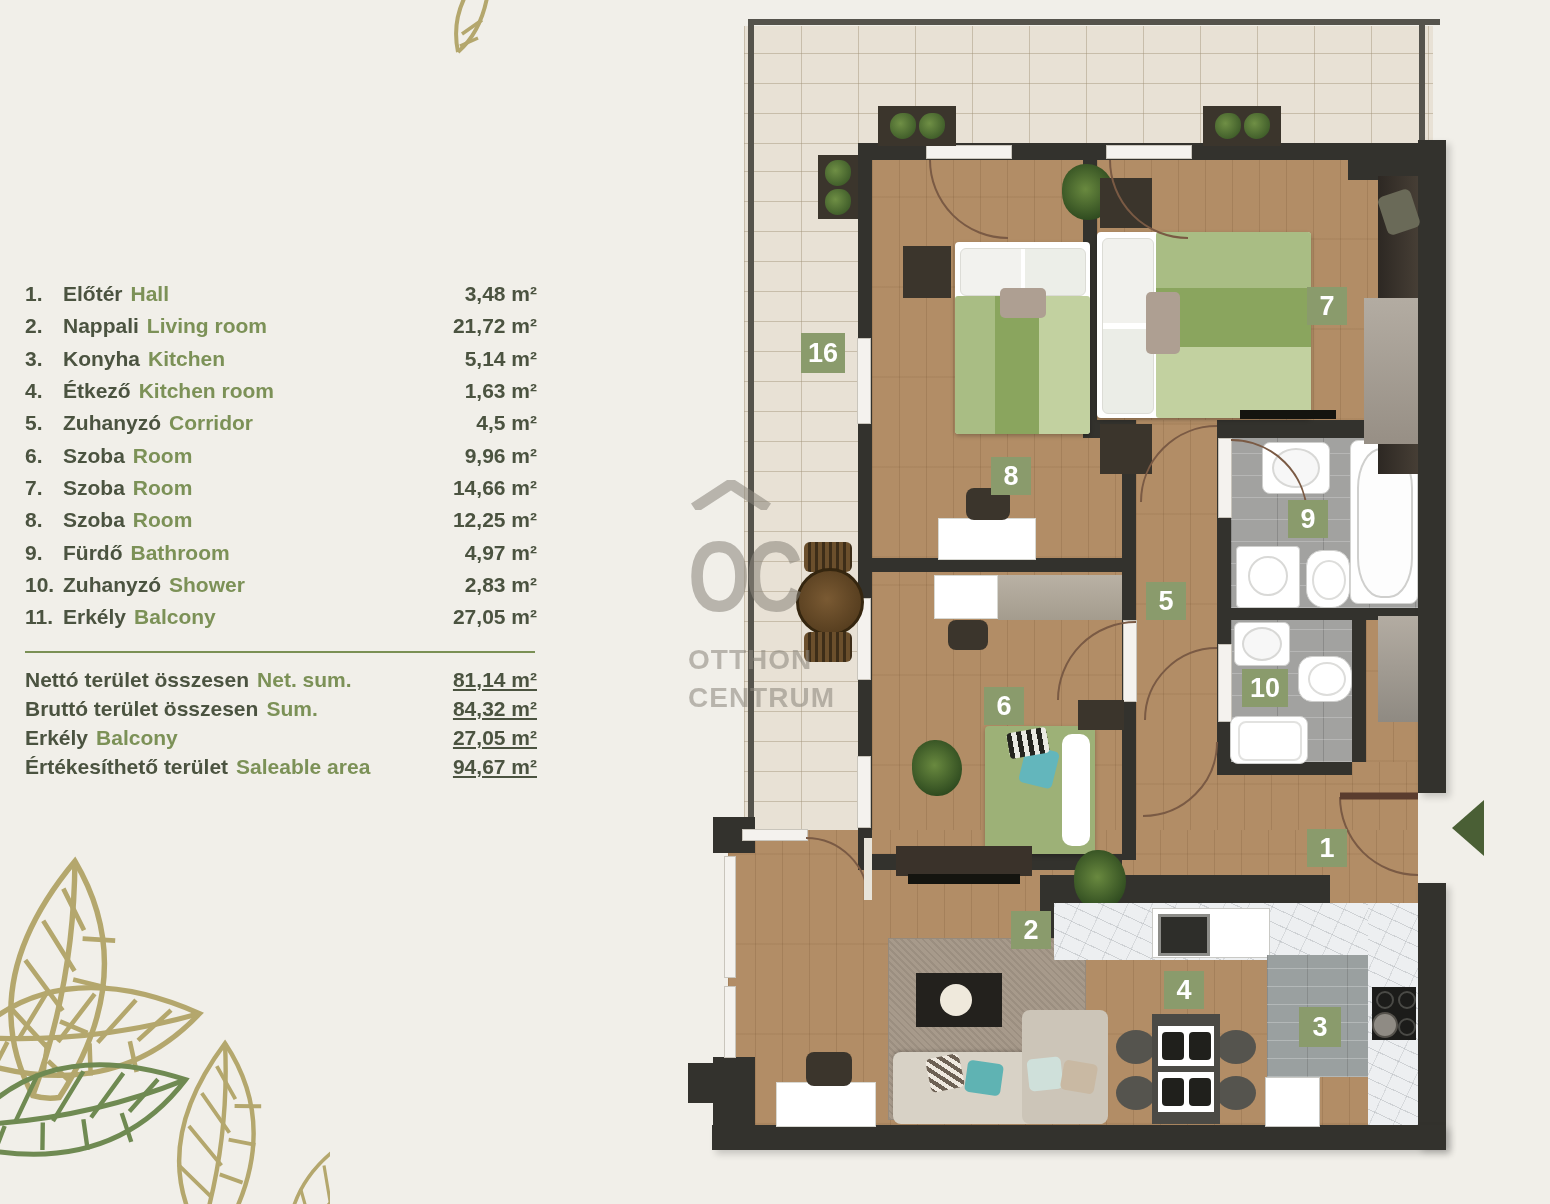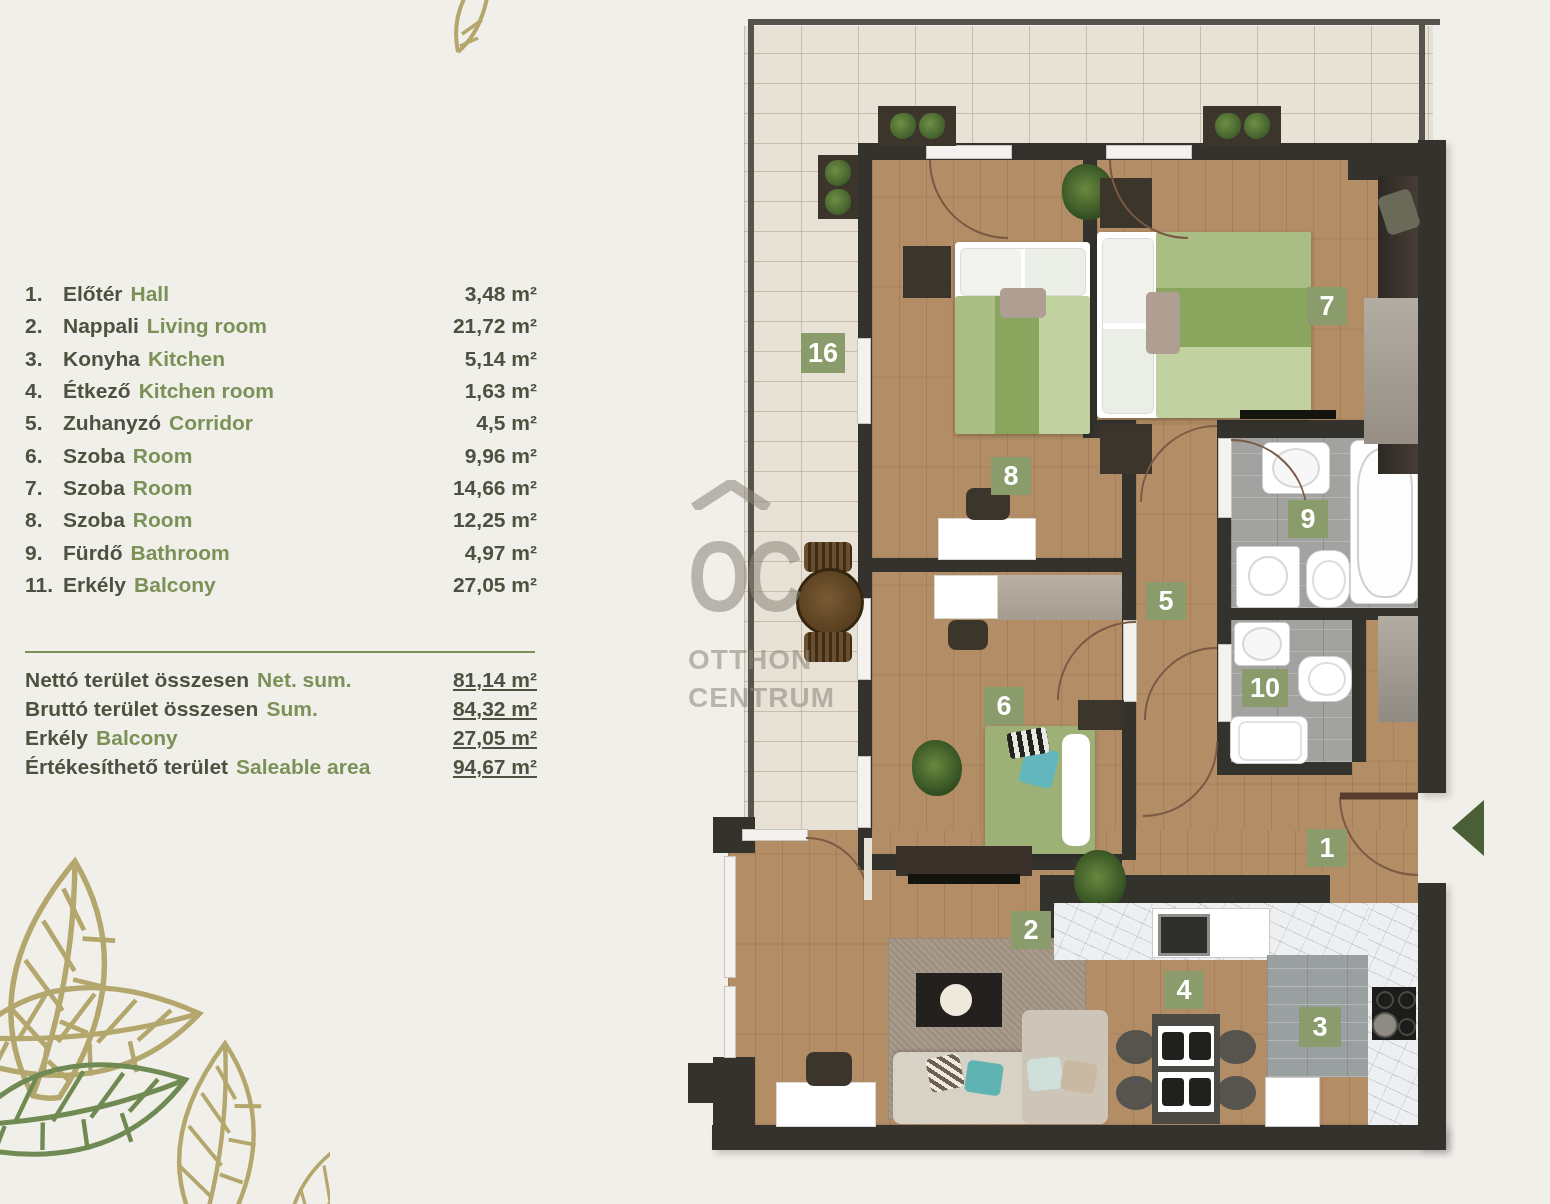--- a/index.html
+++ b/index.html
@@ -127,20 +127,26 @@
       <span class="en">Room</span>
       <span class="area">12,25 m²</span>
     </div>
   <div class="lrow">
       <span class="no">9.</span>
       <span class="hu">Fürdő</span>
       <span class="en">Bathroom</span>
       <span class="area">4,97 m²</span>
     </div>
   <div class="lrow">
+      <span class="no">10.</span>
+      <span class="hu">Zuhanyzó</span>
+      <span class="en">Shower</span>
+      <span class="area">2,83 m²</span>
+    </div>
+  <div class="lrow">
       <span class="no">11.</span>
       <span class="hu">Erkély</span>
       <span class="en">Balcony</span>
       <span class="area">27,05 m²</span>
     </div>
 </div>
 <div class="divider"></div>
 <div class="summary">
   <div class="srow">
       <span class="hu">Nettó terület összesen</span>

